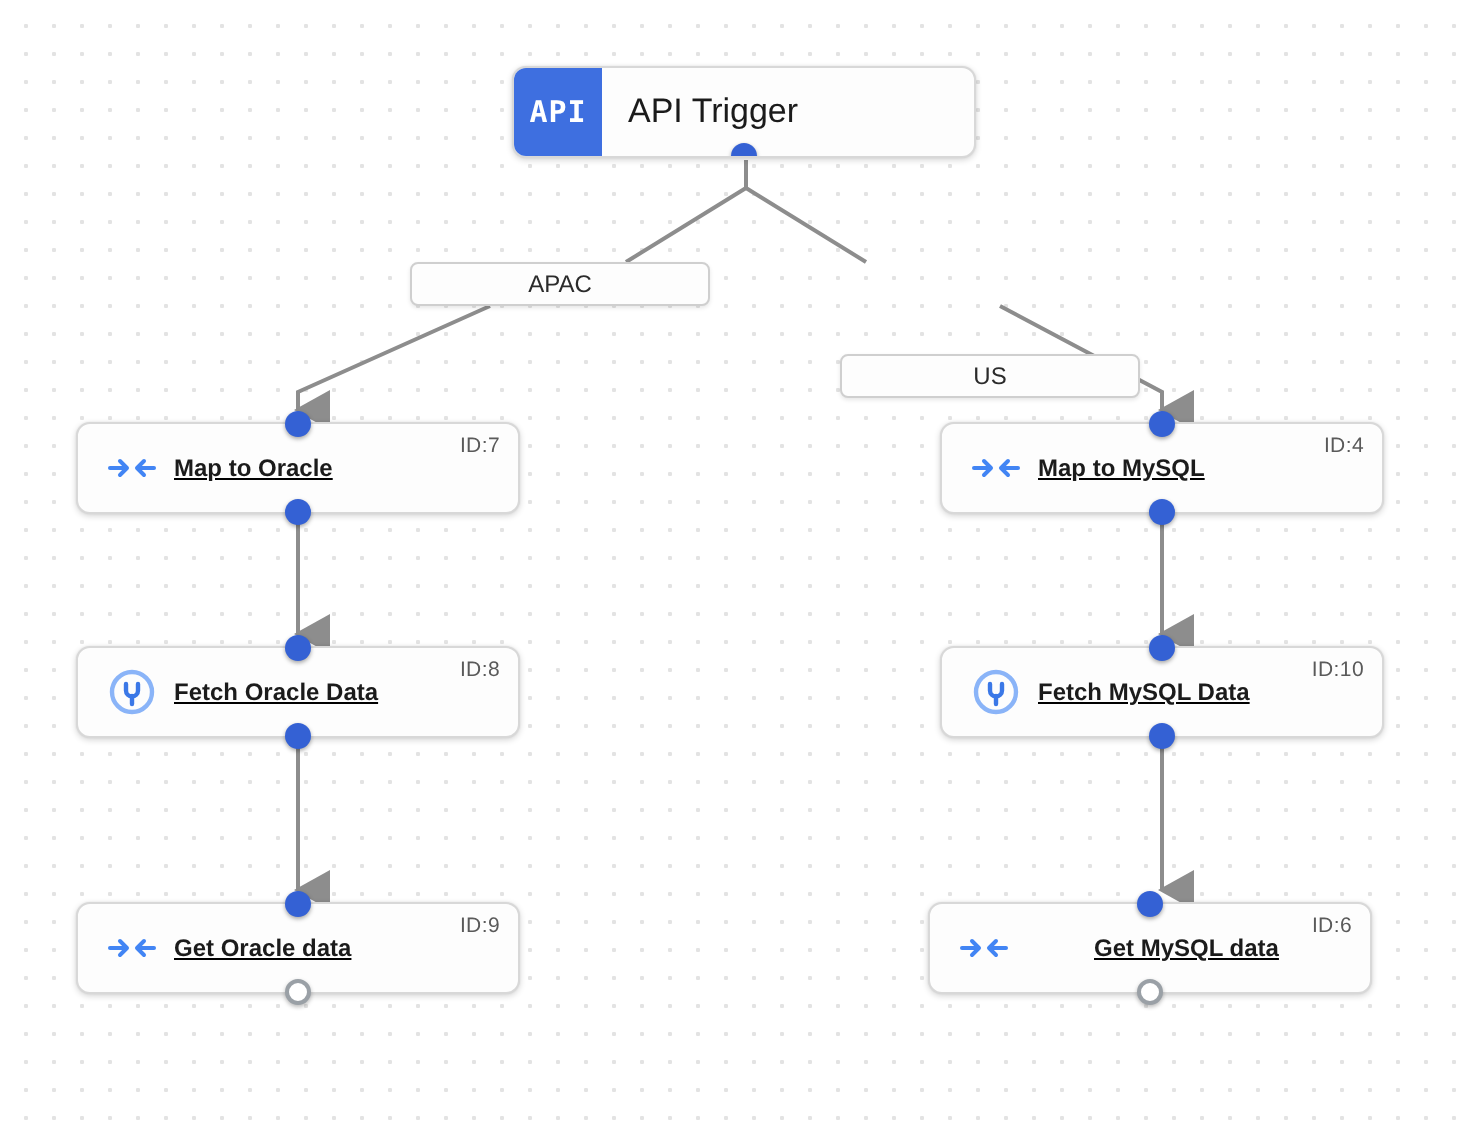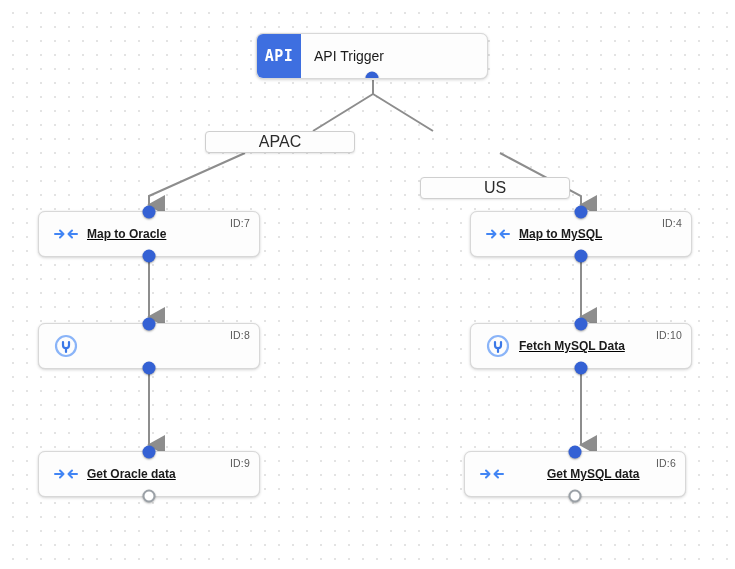--- a/index.html
+++ b/index.html
@@ -55,21 +55,21 @@
     align-items: center;
     justify-content: center;
     font-family: "DejaVu Sans Mono", "Liberation Mono", monospace;
     font-size: 15px;
     font-weight: 700;
     letter-spacing: 0.5px;
     flex: 0 0 44px;
   }
   .trigger-label {
     padding-left: 13px;
-    font-size: 14px;
+    font-size: 17px;
     color: #1b1b1b;
   }
 
   
   .node.step {
     padding: 0 12px 0 12px;
     text-decoration: underline;
   }
   .node-icon {
     width: 30px;
@@ -121,21 +121,21 @@
   .branch-pill {
     position: absolute;
     box-sizing: border-box;
     height: 22px;
     background: #fdfdfd;
     border: 1px solid #cfcfcf;
     border-radius: 4px;
     display: flex;
     align-items: center;
     justify-content: center;
-    font-size: 16px;
+    font-size: 12px;
     color: #2b2b2b;
     box-shadow: 0 1px 2px rgba(0,0,0,0.10);
   }
 </style>
 </head>
 <body>
 
 <div id="canvas">
 
   <svg id="edges" viewBox="0 0 735 569" width="735" height="569">
@@ -201,20 +201,21 @@
   <div class="node step" style="left:38px; top:323px; width:222px;">
     <div class="port in filled"></div>
     <span class="node-id">ID:8</span>
     <div class="node-icon">
       <svg width="24" height="24" viewBox="0 0 24 24">
         <circle cx="12" cy="12" r="10" fill="none" stroke="#8ab4f8" stroke-width="2.2"></circle>
         <path d="M9 8 v3.2 a3 3 0 0 0 6 0 V8" fill="none" stroke="#3b78e7" stroke-width="2.2" stroke-linecap="round"></path>
         <path d="M12 14 v4" stroke="#3b78e7" stroke-width="2.2" stroke-linecap="round"></path>
       </svg>
     </div>
+    <span class="node-title">Fetch Oracle Data</span>
     <div class="port out filled"></div>
   </div>
 
   <div class="node step" style="left:38px; top:451px; width:222px;">
     <div class="port in filled"></div>
     <span class="node-id">ID:9</span>
     <div class="node-icon">
       <svg width="24" height="16" viewBox="0 0 24 16">
         <g stroke="#4285f4" stroke-width="2" fill="none" stroke-linecap="round" stroke-linejoin="round">
           <path d="M1 8 H9"></path>

